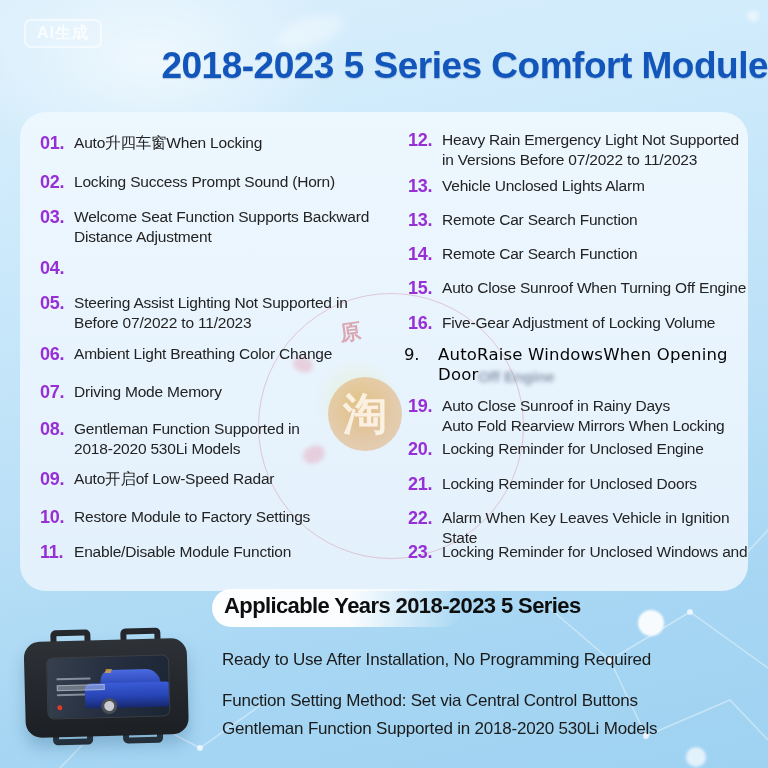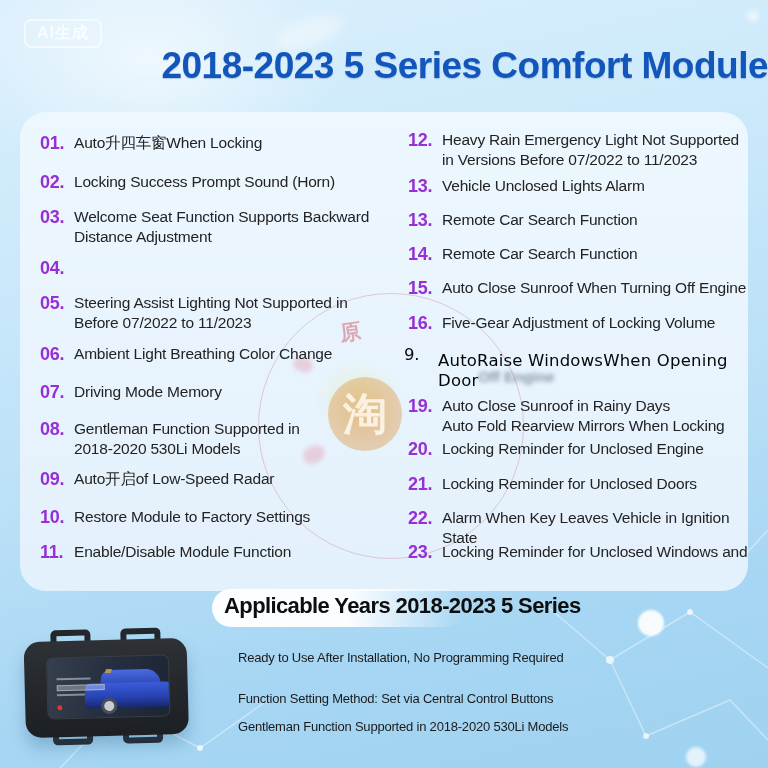--- a/index.html
+++ b/index.html
@@ -61,34 +61,34 @@
     flex:0 0 auto;width:34px;font-size:18px;font-weight:bold;color:#962fd6;
     line-height:20px;letter-spacing:-0.3px;
   }
   .row .txt{
     font-size:15.5px;line-height:20px;color:#232323;letter-spacing:-0.2px;
     white-space:pre-line;
   }
   .col-left .row{left:40px;width:350px;}
   .col-right .row{left:408px;width:356px;}
   .row.alt .num{color:#0a0a0a;font-weight:normal;font-family:"DejaVu Sans",sans-serif;font-size:16.5px;}
-  .row.alt .txt{font-family:"DejaVu Sans",sans-serif;font-size:16.5px;color:#050505;letter-spacing:0.2px;margin-top:6px;}
+  .row.alt .txt{font-family:"DejaVu Sans",sans-serif;font-size:16.5px;color:#050505;letter-spacing:0.2px;}
   .row.ghost{filter:blur(2px);opacity:.55;}
   .row.ghost .txt{color:#42506a;font-weight:bold;padding-left:36px;}
 
   
   .pill{
     position:absolute;left:212px;top:589px;width:250px;height:38px;border-radius:19px;
     background:linear-gradient(90deg,rgba(255,255,255,.97) 0%,rgba(255,255,255,.95) 55%,rgba(255,255,255,0) 100%);
   }
   .applicable-heading{
     position:absolute;left:224px;top:593px;
     font-size:22px;font-weight:bold;letter-spacing:-0.6px;color:#0e0e0e;
   }
-  .info-line{position:absolute;left:222px;font-size:13px;color:#1b1b1b;letter-spacing:-0.2px;margin-left:16px;}
+  .info-line{position:absolute;left:222px;font-size:17px;color:#1b1b1b;letter-spacing:-0.2px;}
   .il1{top:650px;} .il2{top:691px;} .il3{top:719px;}
 
   
   .device{position:absolute;left:22px;top:626px;width:172px;height:142px;
     transform:rotate(-1.5deg);}
   .tab{position:absolute;width:40px;height:19px;border:6px solid #24272b;border-radius:5px;
     background:transparent;box-sizing:border-box;}
   .tab-tl{left:30px;top:3px;} .tab-tr{left:100px;top:3px;}
   .tab-bl{left:30px;top:99px;} .tab-br{left:100px;top:99px;}
   .case{position:absolute;left:3px;top:14px;width:163px;height:96px;border-radius:16px;

